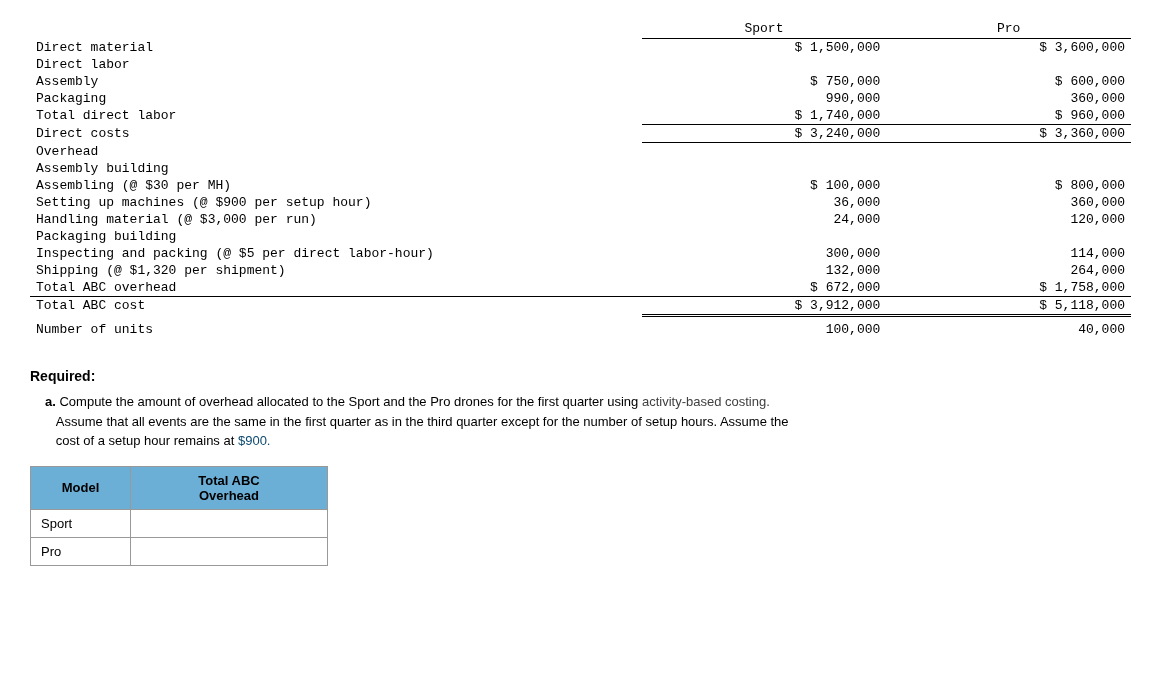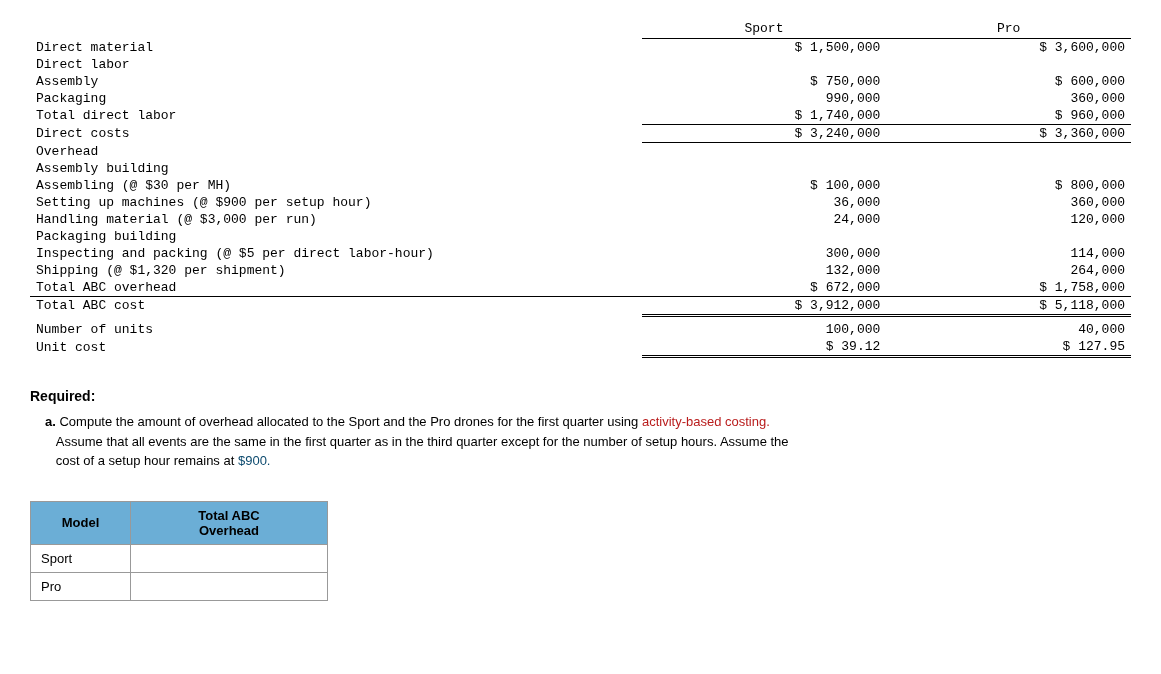--- a/index.html
+++ b/index.html
@@ -46,21 +46,21 @@
       margin-bottom: 8px;
     }
     .required-text {
       font-family: Arial, sans-serif;
       font-size: 13px;
       line-height: 1.5;
       margin-left: 15px;
     }
     .input-table {
       border-collapse: collapse;
-      margin-top: 30px;
+      margin-top: 15px;
     }
     .input-table th {
       background: #6baed6;
       color: #000;
       font-family: Arial, sans-serif;
       font-size: 13px;
       font-weight: bold;
       padding: 6px 12px;
       border: 1px solid #999;
       text-align: center;
@@ -75,21 +75,21 @@
     }
     .input-table .model-col {
       background: #fff;
       min-width: 100px;
     }
     .input-table .value-col {
       background: #fff;
       min-width: 150px;
     }
     .orange-text { color: #0c4a6e; }
-    .blue-text { color: #b91c1c; }
+    .blue-text { color: #404040; }
   </style>
 </head>
 <body>
 
 <table class="main-table">
   <colgroup>
     <col style="width:55%">
     <col style="width:22%">
     <col style="width:22%">
   </colgroup>
@@ -188,25 +188,20 @@
     <tr style="height:6px;">
       <td></td>
         <td></td>
         <td></td>
     </tr>
     <tr>
       <td>Number of units</td>
       <td class="num-col">100,000</td>
       <td class="num-col">40,000</td>
     </tr>
-    <tr>
-      <td>Unit cost</td>
-      <td class="num-col" style="border-bottom:3px double #000;">$ 39.12</td>
-      <td class="num-col" style="border-bottom:3px double #000;">$ 127.95</td>
-    </tr>
   </tbody>
 </table>
 
 <div class="required-section">
   <div class="required-label">Required:</div>
   <div class="required-text">
     <strong>a.</strong> Compute the amount of overhead allocated to the Sport and the Pro drones for the first quarter using <span class="blue-text">activity-based costing.</span><br>
     &nbsp;&nbsp;&nbsp;Assume that all events are the same in the first quarter as in the third quarter except for the number of setup hours. Assume the<br>
     &nbsp;&nbsp;&nbsp;cost of a setup hour remains at <span class="orange-text">$900.</span>
   </div>

